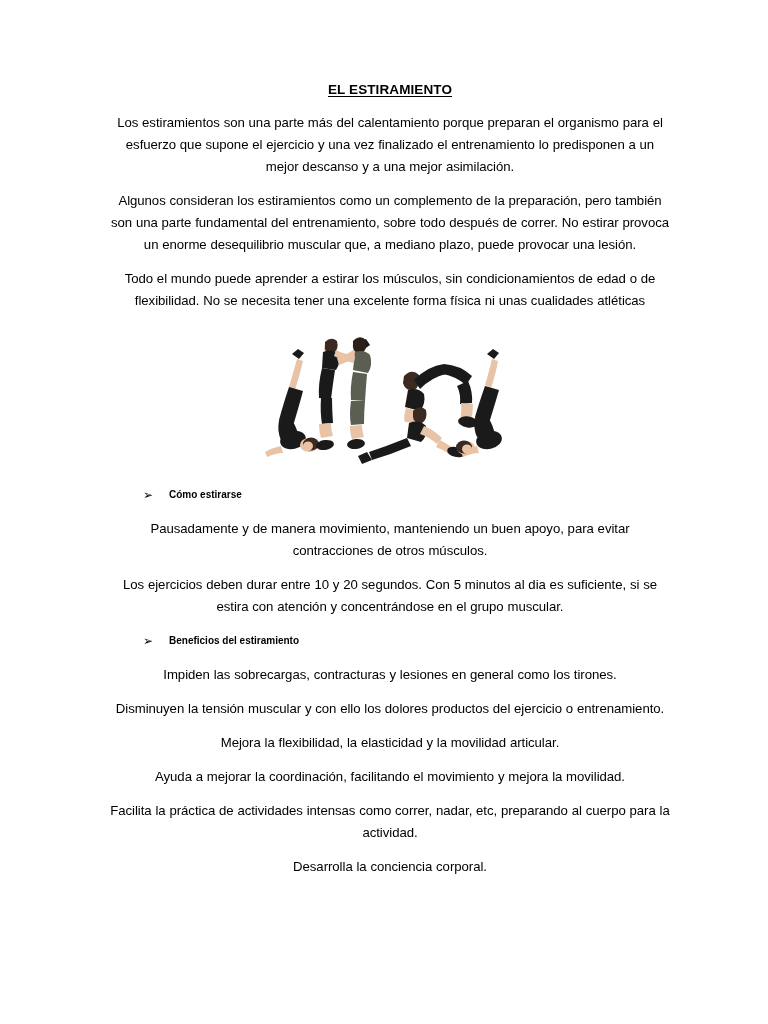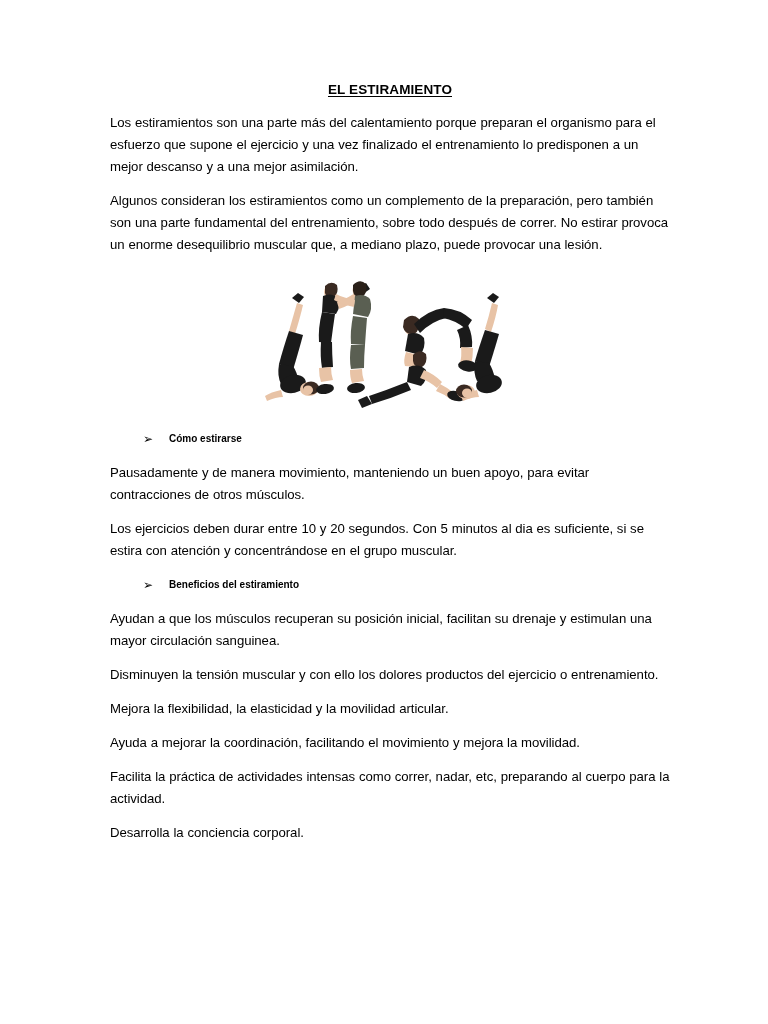--- a/index.html
+++ b/index.html
@@ -34,21 +34,21 @@
     line-height: 19px;
     text-decoration: underline;
     text-underline-offset: 2px;
     margin: 0 0 13px 0;
     letter-spacing: 0.1px;
   }
   p.para {
     margin: 0 0 12px 0;
     font-size: 13.2px;
     line-height: 22px;
-    text-align: left;
+    text-align: center;
     letter-spacing: -0.05px;
     word-spacing: 0.2px;
   }
   .bullet-item {
     display: flex;
     align-items: flex-start;
     margin: 0 0 12px 0;
     padding-left: 33px;
   }
   .bullet-glyph {
@@ -80,20 +80,21 @@
 </head>
 <body>
 
 <div class="page">
   <div class="content">
 
     <h1 class="doc-title">EL ESTIRAMIENTO</h1>
 
     <p class="para">Los estiramientos son una parte más del calentamiento porque preparan el organismo para el esfuerzo que supone el ejercicio y una vez finalizado el entrenamiento lo predisponen a un mejor descanso y a una mejor asimilación.</p>
     <p class="para">Algunos consideran los estiramientos como un complemento de la preparación, pero también son una parte fundamental del entrenamiento, sobre todo después de correr. No estirar provoca un enorme desequilibrio muscular que, a mediano plazo, puede provocar una lesión.</p>
+    <p class="para">Todo el mundo puede aprender a estirar los músculos, sin condicionamientos de edad o de flexibilidad. No se necesita tener una excelente forma física ni unas cualidades atléticas</p>
 
     <div class="figure-block">
       <svg class="stretch-figure" viewBox="0 0 262 142" aria-hidden="true">
         <rect x="0" y="0" width="262" height="142" fill="#ffffff"></rect>
         <g fill="#1a1a1a">
 
           <path d="M33 26 l6 -5 6 4 -5 6 z"></path>
           <path d="M38 31 q-4 14 -8 28 l6 3 q5 -16 8 -29 z" fill="#e8c3a6"></path>
           <path d="M30 59 q-6 18 -10 33 l14 6 q6 -20 10 -35 z"></path>
           <path d="M20 92 q-2 12 2 20 l18 -2 q-2 -10 -6 -16 z"></path>
@@ -168,21 +169,21 @@
       <span class="bullet-glyph">➢</span>
       <span class="bullet-label">Cómo estirarse</span>
     </div>
     <p class="para">Pausadamente y de manera movimiento, manteniendo un buen apoyo, para evitar contracciones de otros músculos.</p>
     <p class="para">Los ejercicios deben durar entre 10 y 20 segundos. Con 5 minutos al dia es suficiente, si se estira con atención y concentrándose en el grupo muscular.</p>
 
     <div class="bullet-item">
       <span class="bullet-glyph">➢</span>
       <span class="bullet-label">Beneficios del estiramiento</span>
     </div>
-    <p class="para">Ayudan a que los músculos recuperan su posición inicial, facilitan su drenaje y estimulan una mayor circulación sanguinea.</p>
+    <p class="para">Impiden las sobrecargas, contracturas y lesiones en general como los tirones.</p>
     <p class="para">Disminuyen la tensión muscular y con ello los dolores productos del ejercicio o entrenamiento.</p>
     <p class="para">Mejora la flexibilidad, la elasticidad y la movilidad articular.</p>
     <p class="para">Ayuda a mejorar la coordinación, facilitando el movimiento y mejora la movilidad.</p>
     <p class="para">Facilita la práctica de actividades intensas como correr, nadar, etc, preparando al cuerpo para la actividad.</p>
     <p class="para">Desarrolla la conciencia corporal.</p>
 
   </div>
 </div>
 
 </body></html>

